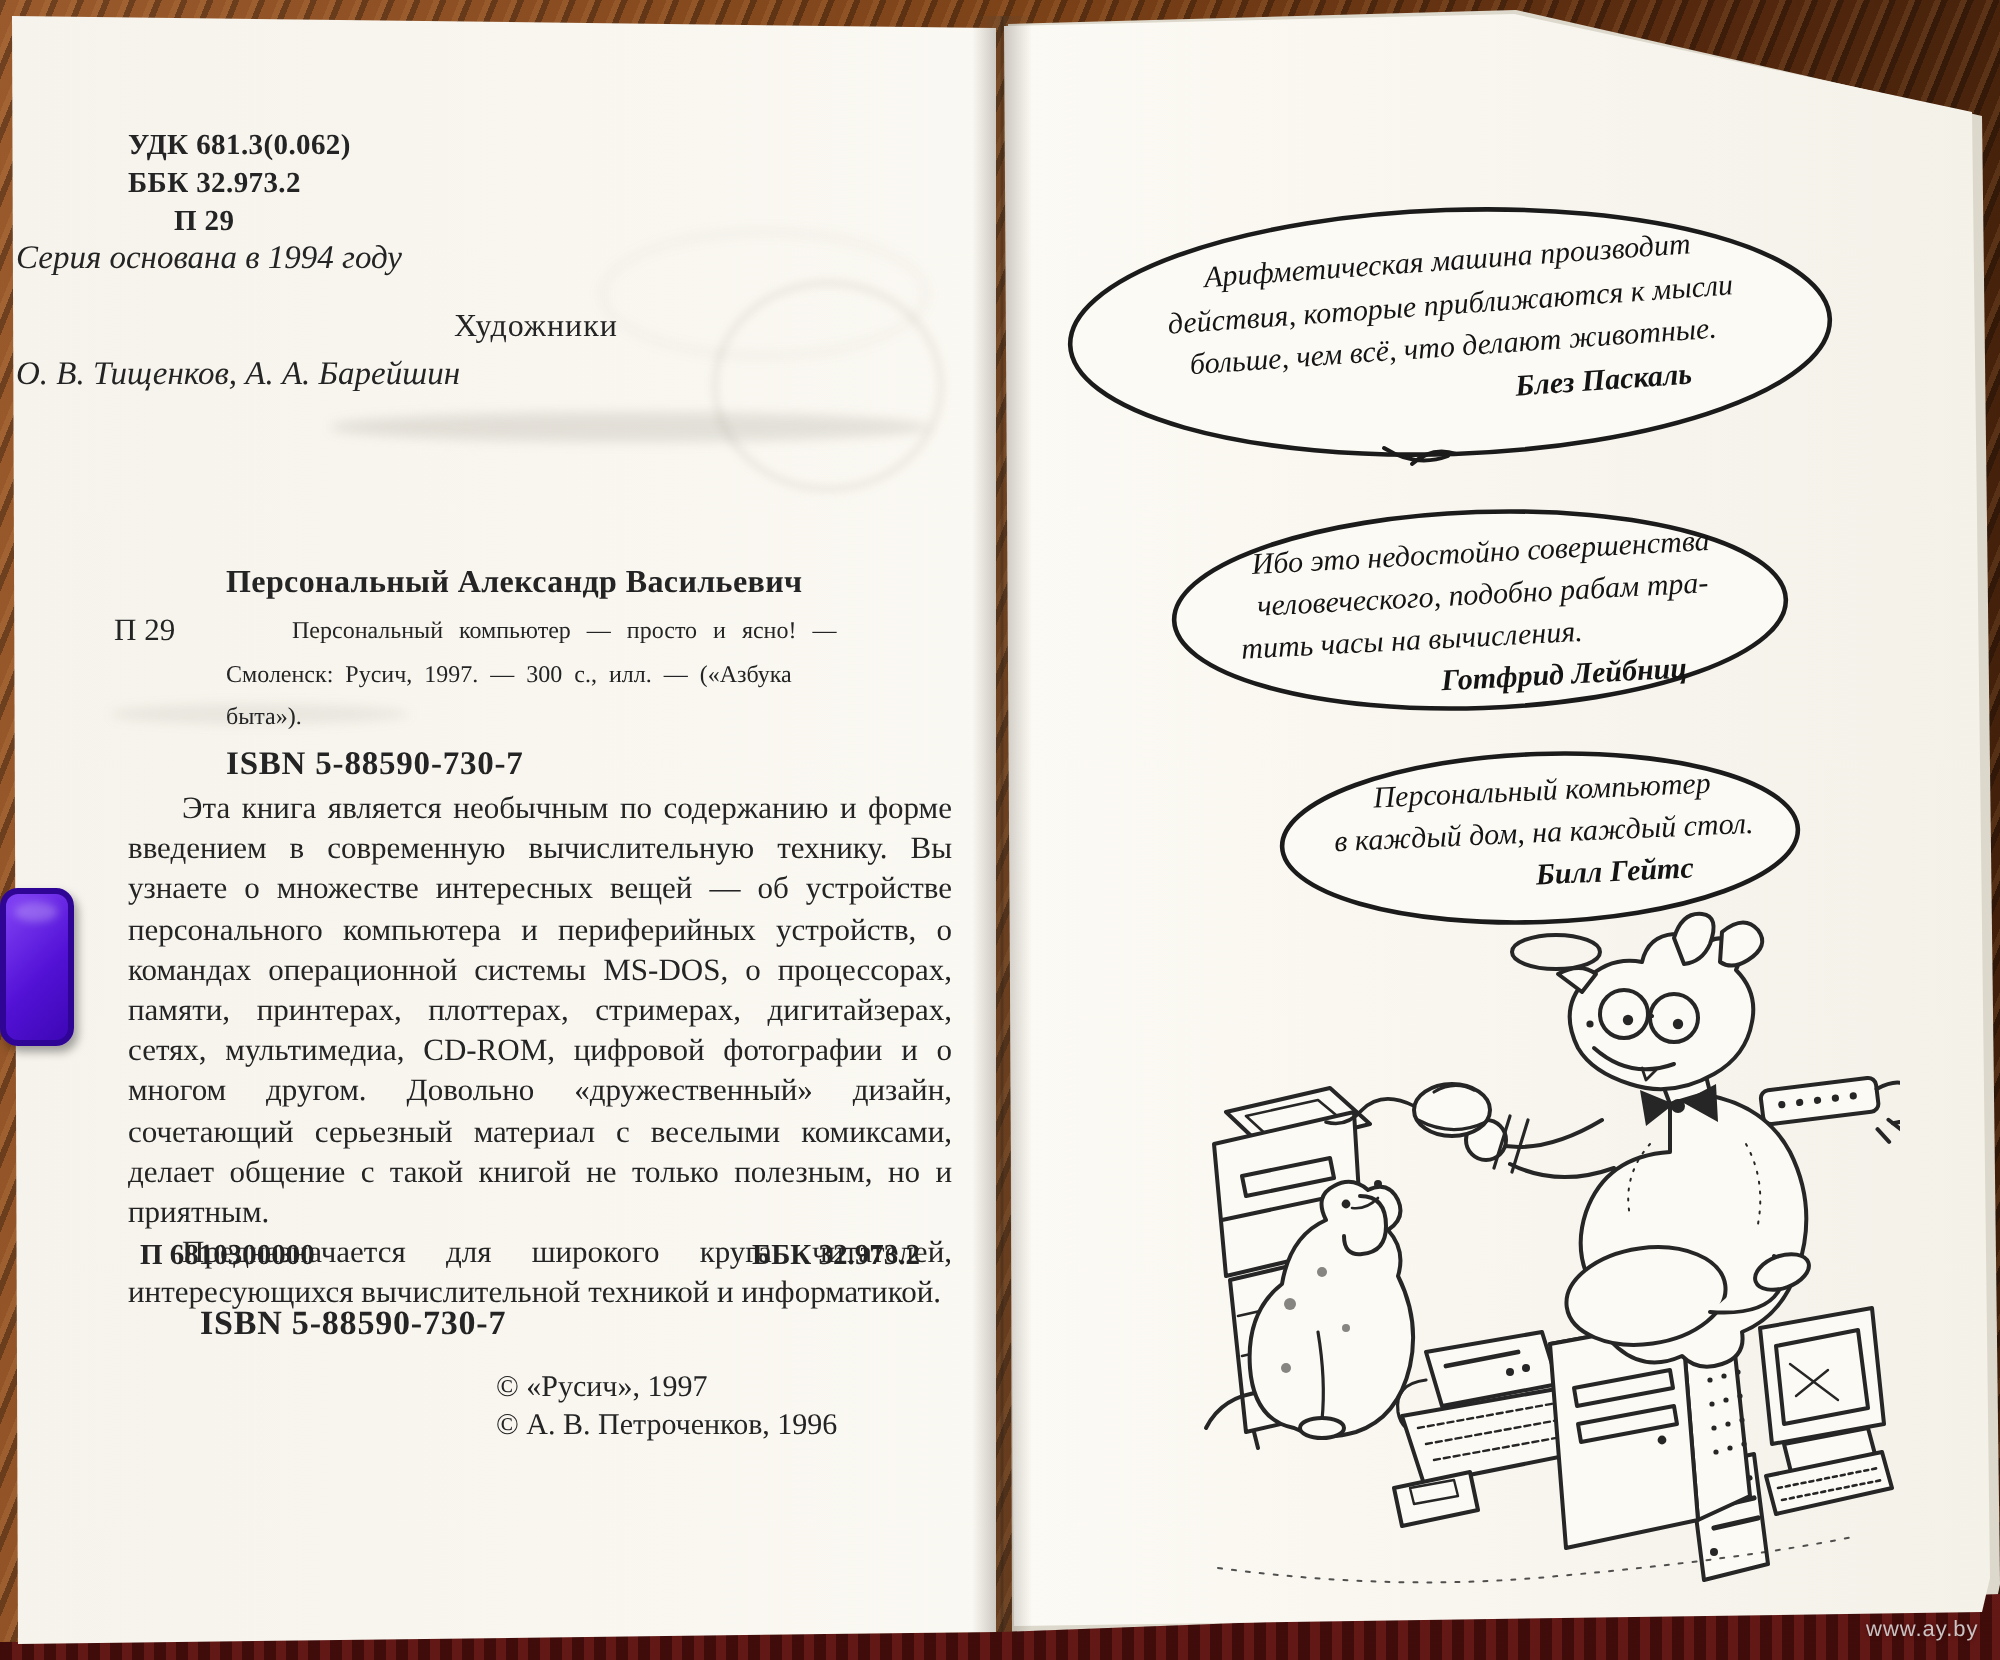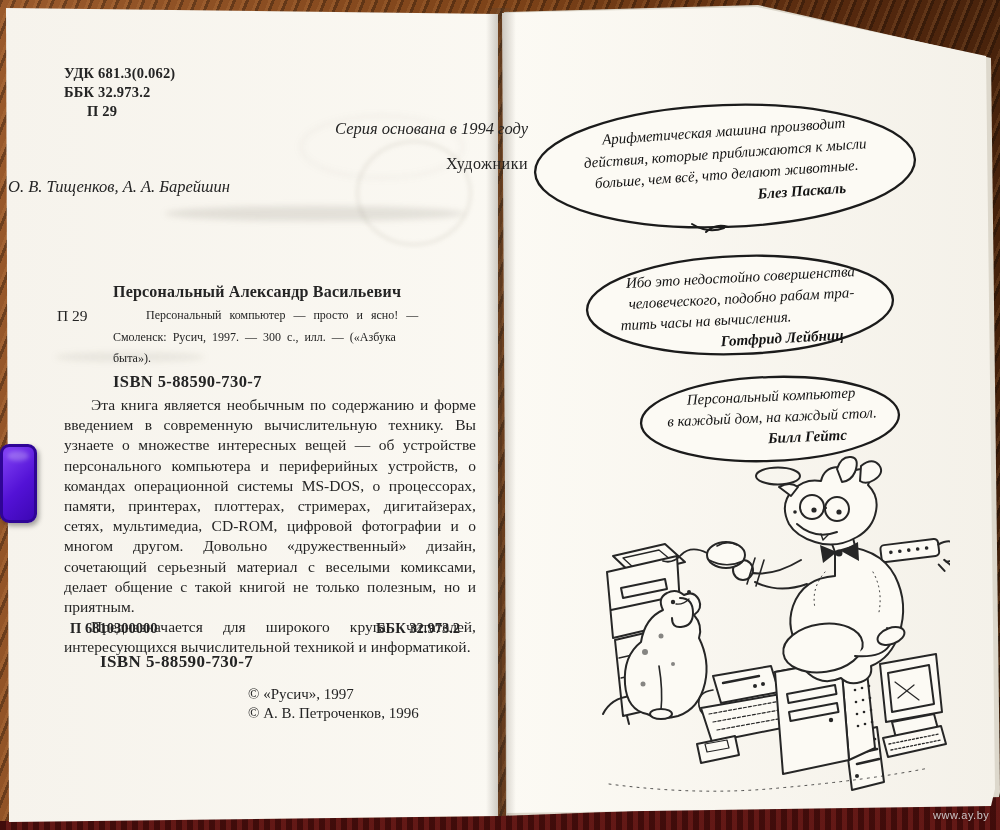--- a/index.html
+++ b/index.html
@@ -38,22 +38,22 @@
   .smudge{position:absolute;pointer-events:none;}
   .sm1{left:165px;top:206px;width:300px;height:15px;background:rgba(110,104,92,.16);border-radius:50%;filter:blur(3px);}
   .sm2{left:356px;top:140px;width:110px;height:100px;border:3px solid rgba(120,112,98,.12);border-radius:50%;filter:blur(2px);}
   .sm3{left:55px;top:352px;width:150px;height:10px;background:rgba(110,104,92,.10);border-radius:50%;filter:blur(3px);}
   .sm4{left:300px;top:115px;width:160px;height:60px;border:2px solid rgba(120,112,98,.10);border-radius:50%;filter:blur(3px);}
 
   
   .abs{position:absolute;}
   .udk{left:64px;top:49px;font-weight:bold;font-size:14.5px;line-height:19px;letter-spacing:.2px;margin-top:15px;}
   .udk .indent{padding-left:23px;}
-  .series{left:8px;top:119px;width:520px;text-align:right;font-style:italic;font-size:16.5px;}
-  .artists-label{left:8px;top:155px;width:520px;text-align:right;font-size:16px;letter-spacing:.5px;}
+  .series{left:8px;top:119px;width:520px;text-align:left;font-style:italic;font-size:16.5px;}
+  .artists-label{left:8px;top:155px;width:520px;text-align:center;font-size:16px;letter-spacing:.5px;}
   .artists-names{left:8px;top:177px;width:520px;text-align:left;font-style:italic;font-size:16.5px;}
   .author{left:113px;top:283px;font-weight:bold;font-size:16px;letter-spacing:.2px;}
   .entry-code{left:57px;top:307px;font-size:15.5px;}
   .entry{left:113px;top:305px;width:366px;font-size:12px;line-height:21.5px;}
   .entry .l1{padding-left:33px;word-spacing:5px;}
   .entry .l2{word-spacing:3px;}
   .isbn-top{left:113px;top:372px;font-weight:bold;font-size:16.5px;letter-spacing:.4px;}
   .annotation{left:64px;top:395px;width:412px;font-size:15.5px;line-height:20.2px;text-align:justify;}
   .annotation p{margin:0;text-indent:27px;}
   .codes-row{left:0;top:620px;width:500px;font-weight:bold;font-size:14.5px;}

